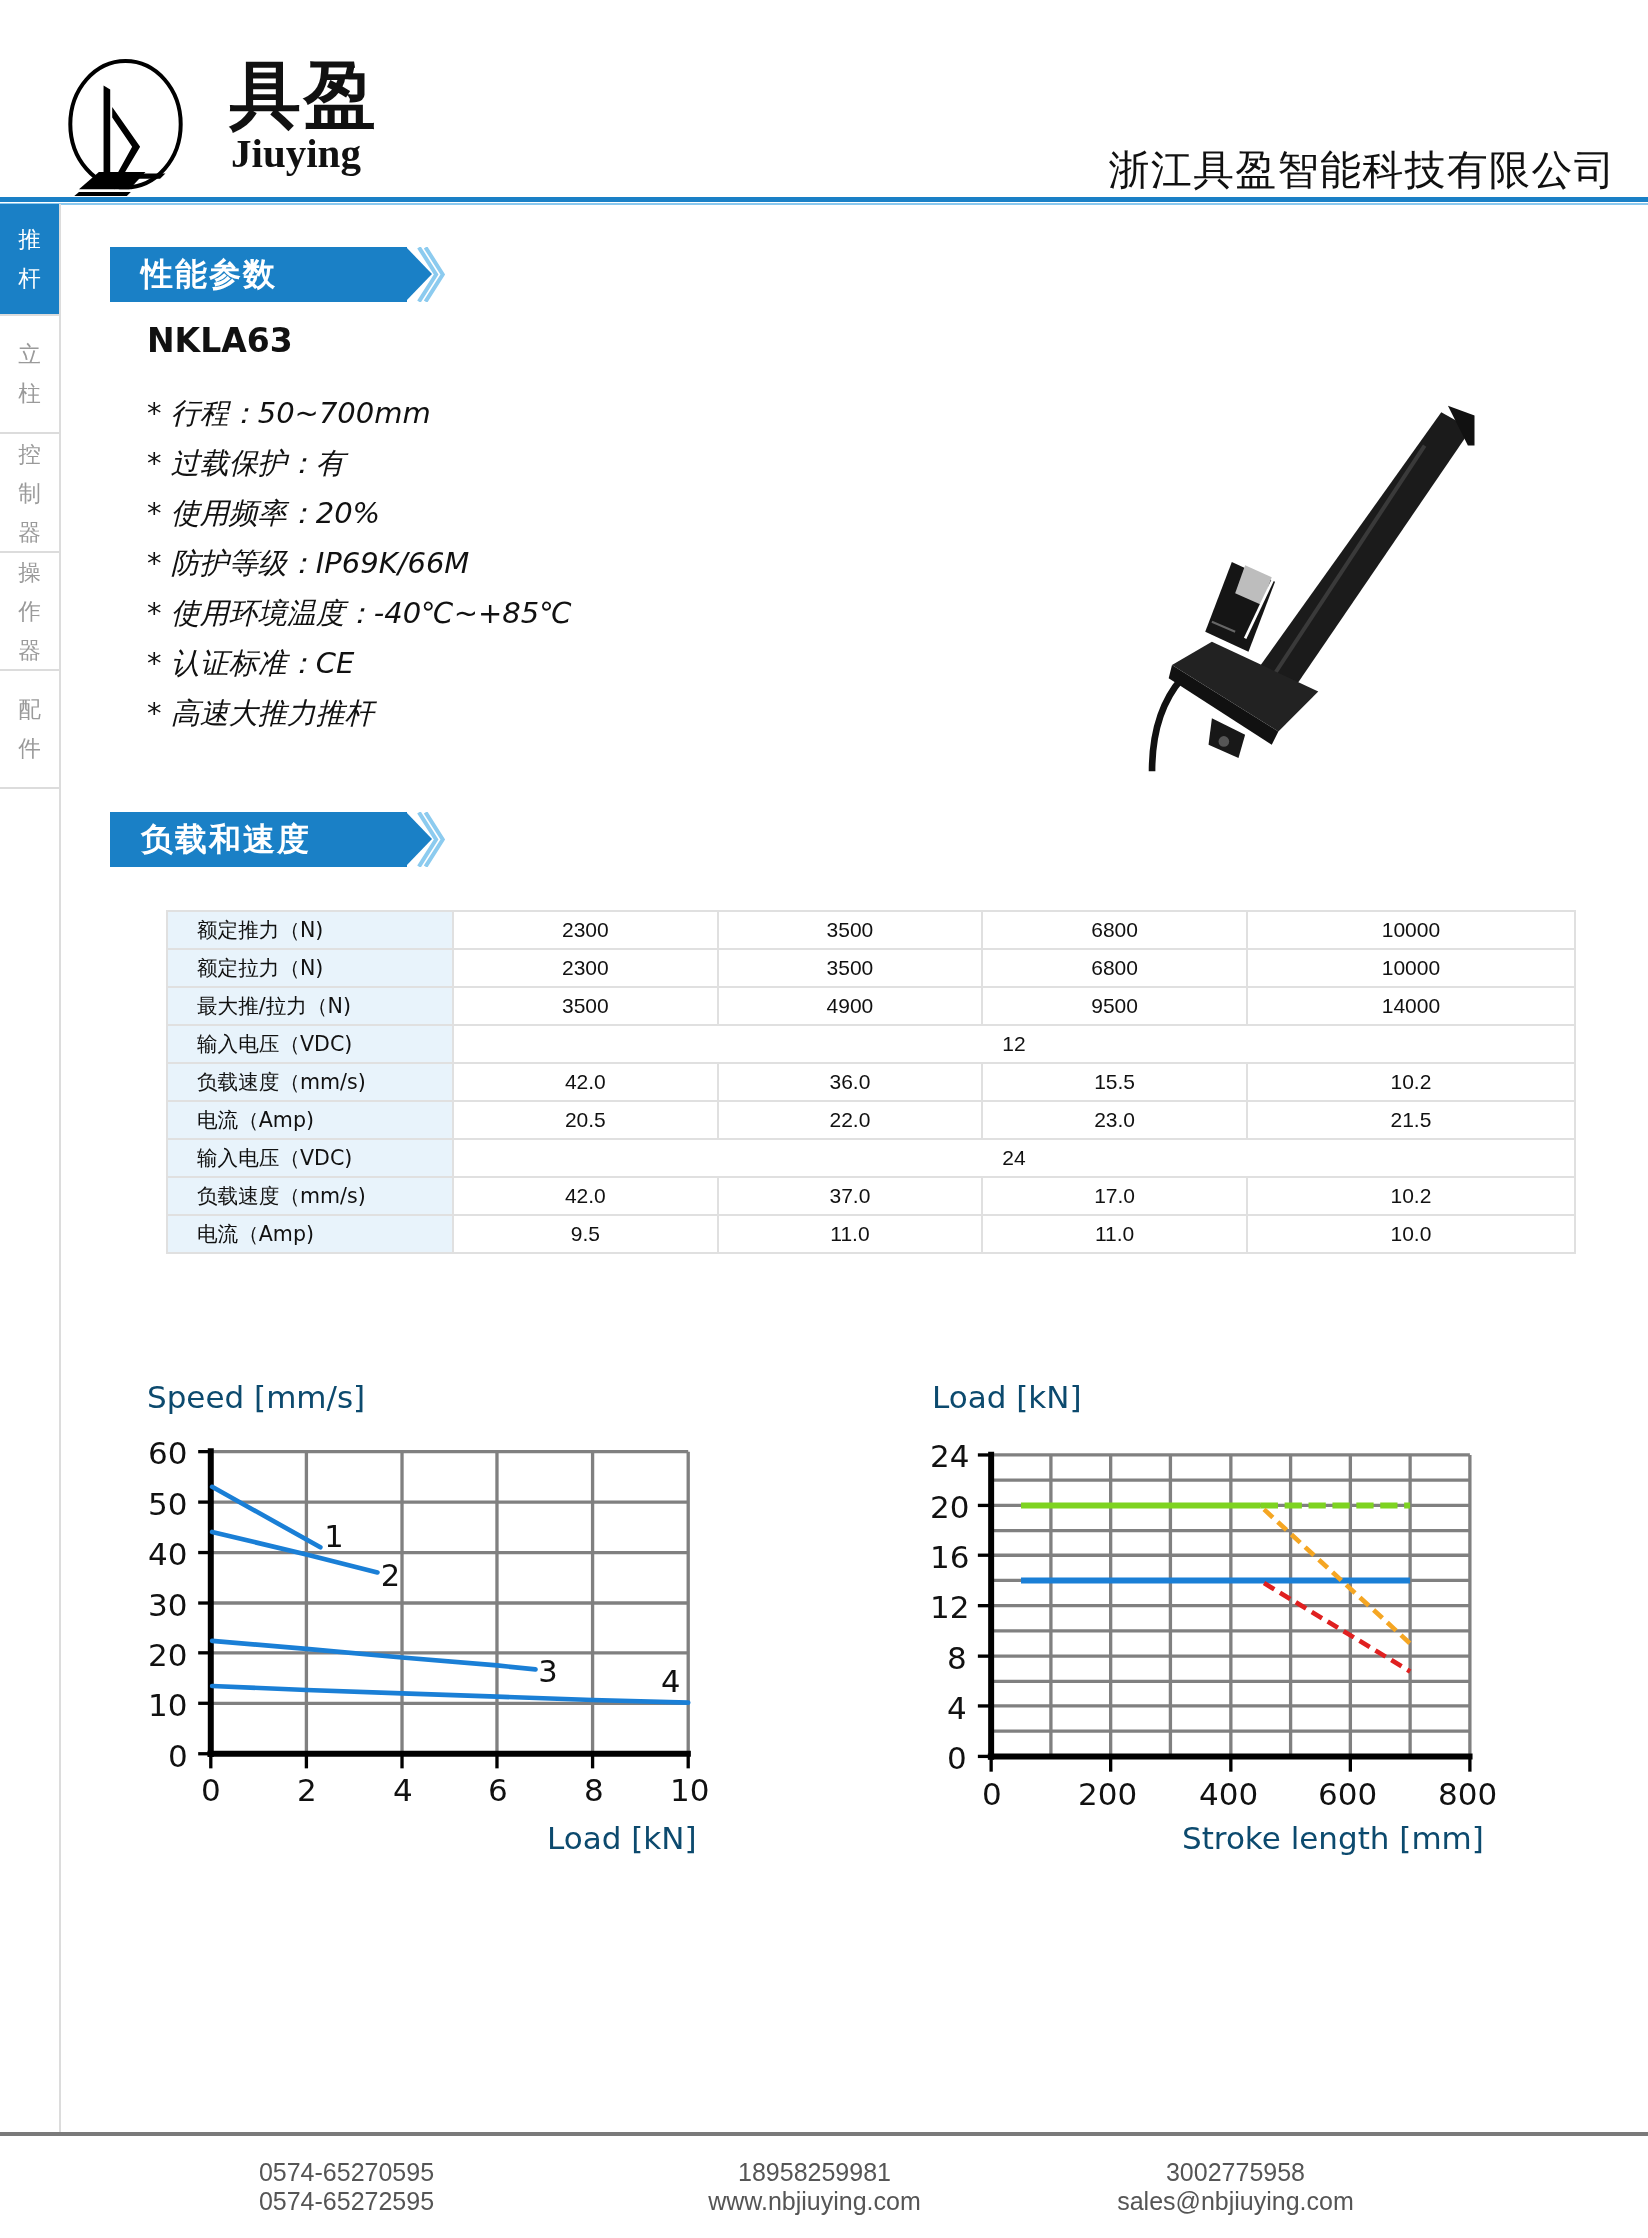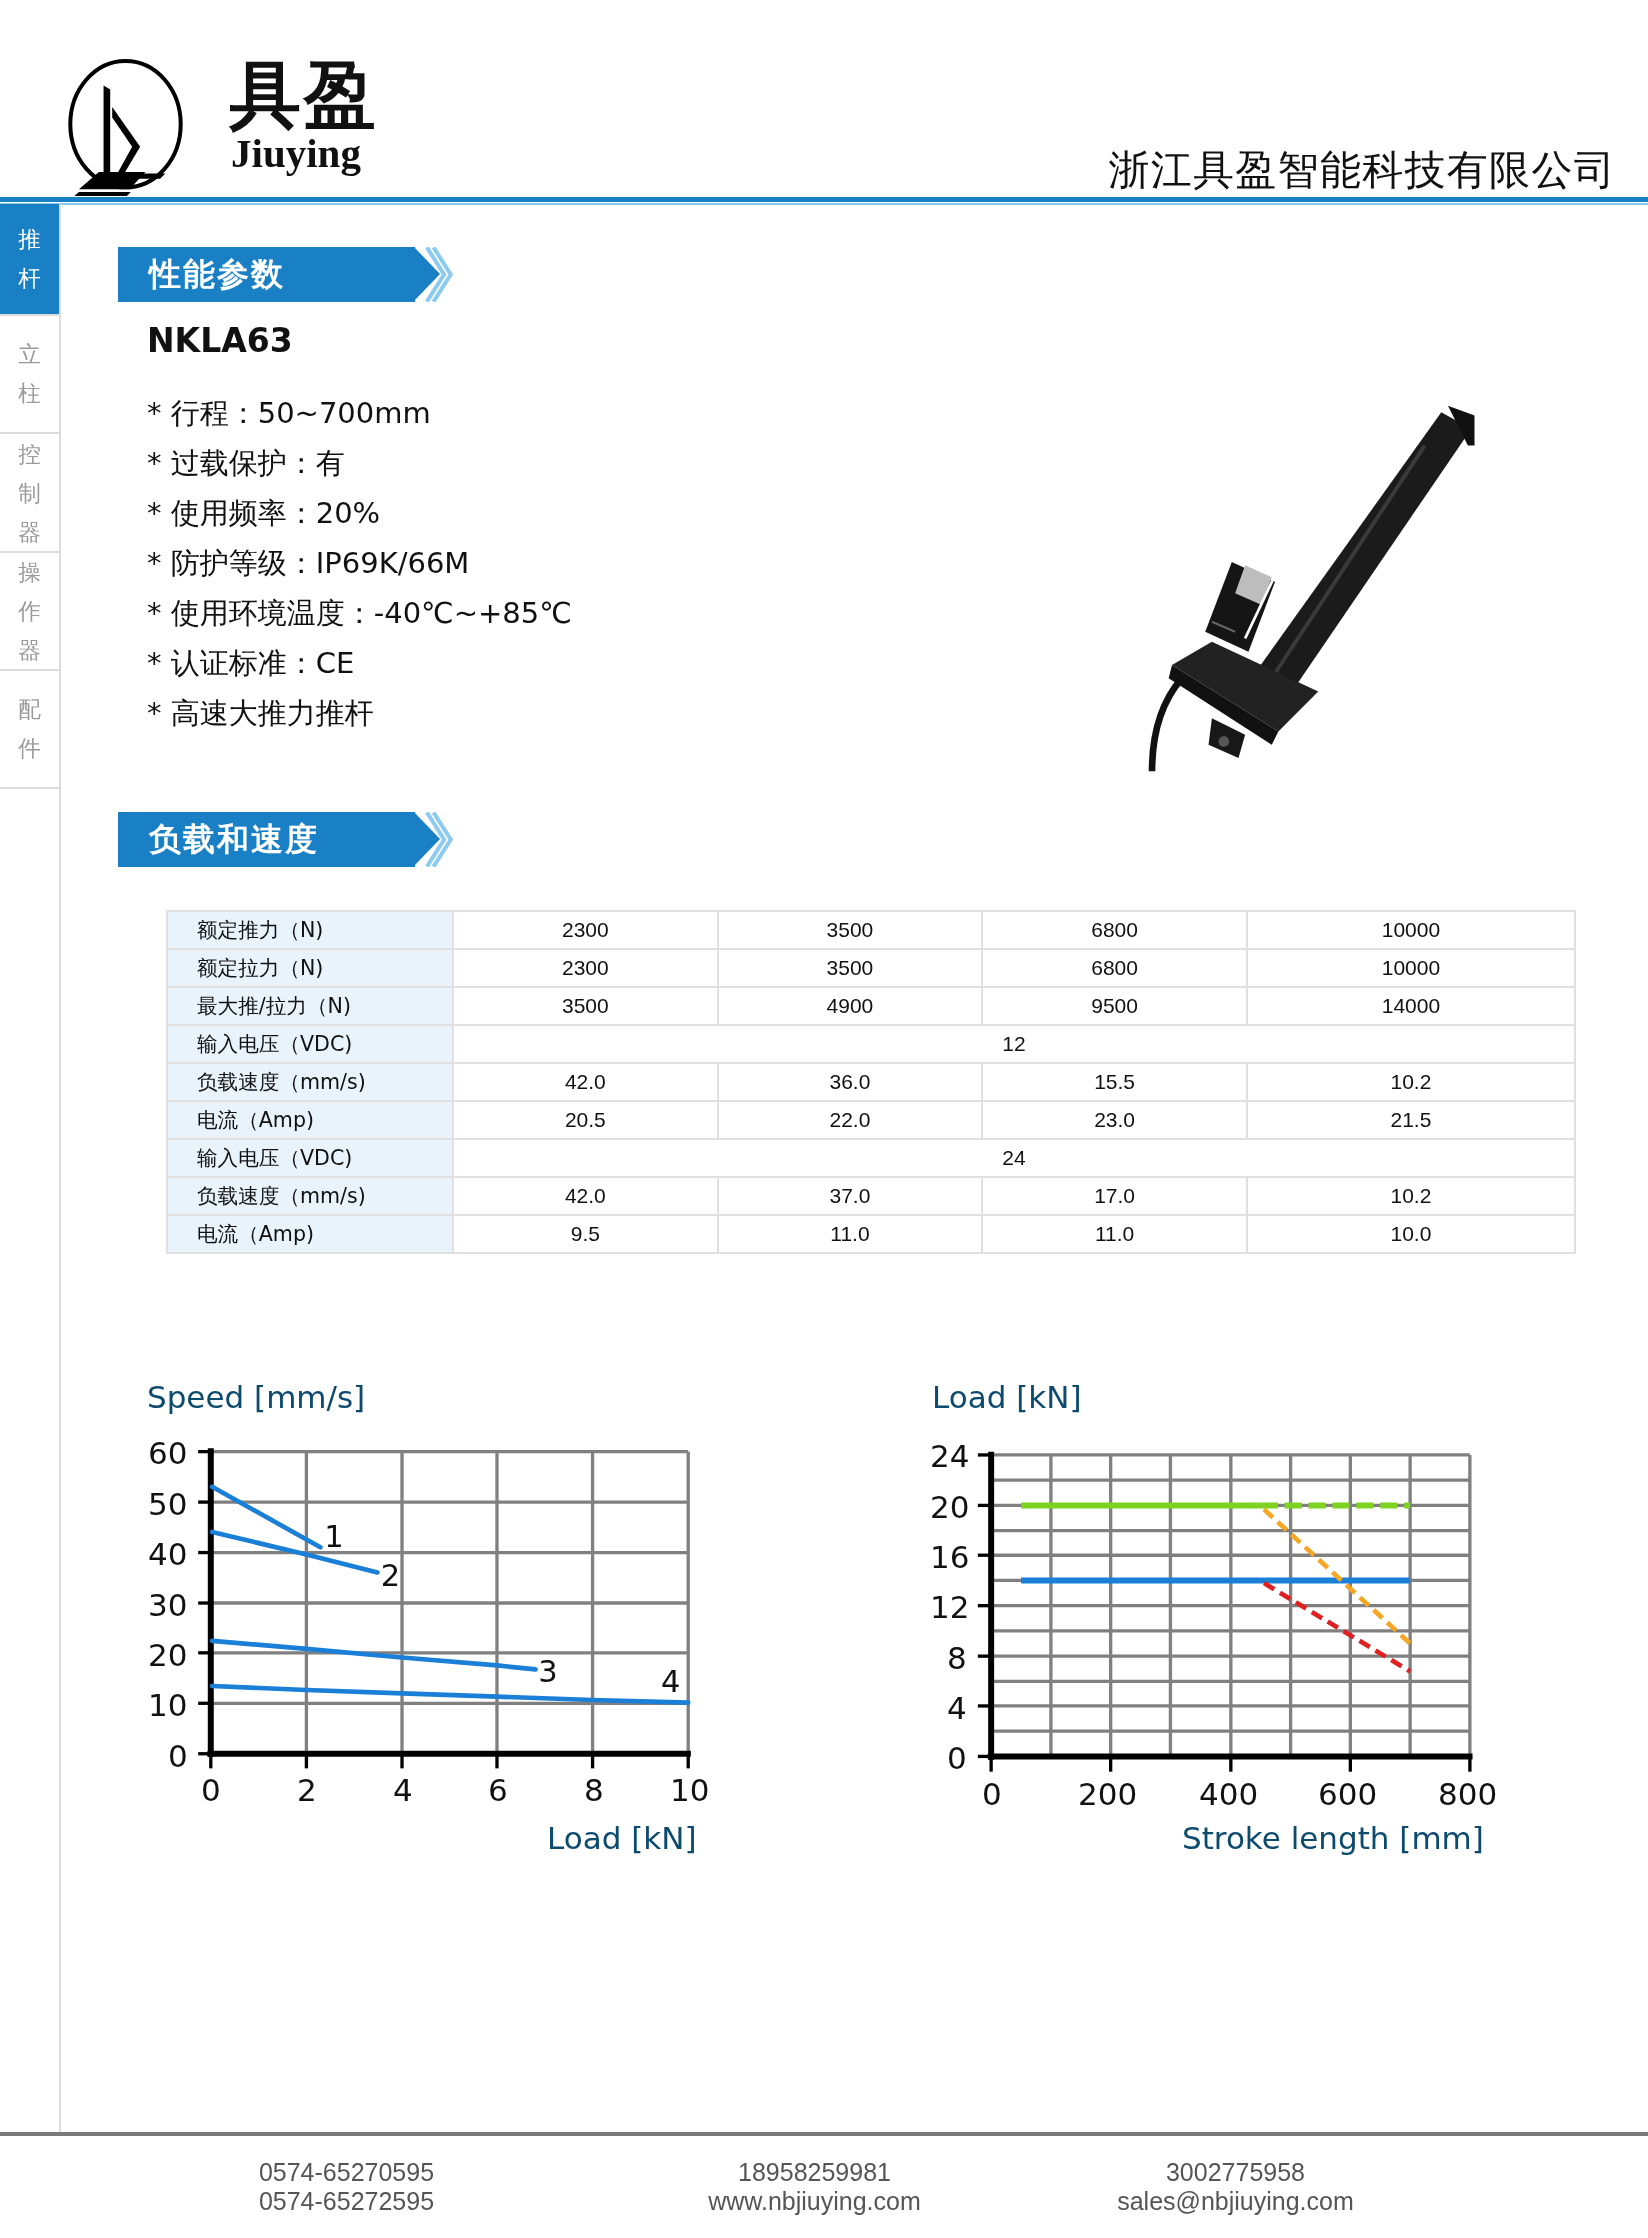--- a/index.html
+++ b/index.html
@@ -15,28 +15,28 @@
   .top-rule2 { left:0; top:203px; width:1648px; height:2px; background:#8ac8ee; }
 
   
   .sidebar { left:0; top:204px; width:59px; height:1928px; border-right:2.7px solid #dcdcdc; }
   .side-item { position:absolute; left:0; width:59px; display:flex; flex-direction:column; align-items:center; justify-content:center; border-bottom:2px solid #dcdcdc; box-sizing:border-box; }
   .side-item span { font-size:22.6px; line-height:39px; color:#9a9a9a; }
   .side-item.active { background:#1a80c6; }
   .side-item.active span { color:#ffffff; }
 
   
-  .banner { left:118px; height:62px; width:339px; }
+  .banner { left:110px; height:62px; width:339px; }
   .banner .bar { position:absolute; left:0; top:0; width:297px; height:55px; background:#1a80c6; }
   .banner .bar-tip { position:absolute; left:296px; top:0; width:0; height:0; border-top:27px solid transparent; border-bottom:27px solid transparent; border-left:26.6px solid #1a80c6; }
   .banner svg { position:absolute; left:293px; top:0; }
   .banner .title { position:absolute; left:31px; top:0; height:55px; line-height:55px; color:#fff; font-size:32px; font-weight:bold; letter-spacing:2px; }
 
   .model { left:147px; top:324px; font-size:33px; font-weight:bold; line-height:1; }
-  .specs { left:147px; top:388px; }
+  .specs { left:147px; top:388px;font-style:italic; }
   .spec { font-size:29px; line-height:50px; white-space:nowrap; }
 
   .product { left:1112px; top:399px; width:366px; height:379px; }
 
   
   .spec-table { left:118px; top:910px; width:1410px; border-collapse:collapse; font-size:21px;margin-left:48px; }
   .spec-table td { border:2px solid #e0e0e0; height:36px; padding:0; text-align:center; color:#111; font-family:"Liberation Sans", sans-serif; }
   .spec-table td.label { background:#e8f3fb; text-align:left; padding-left:29px; width:255px; font-family:"DejaVu Sans", sans-serif; font-size:20.6px; }
 
   

